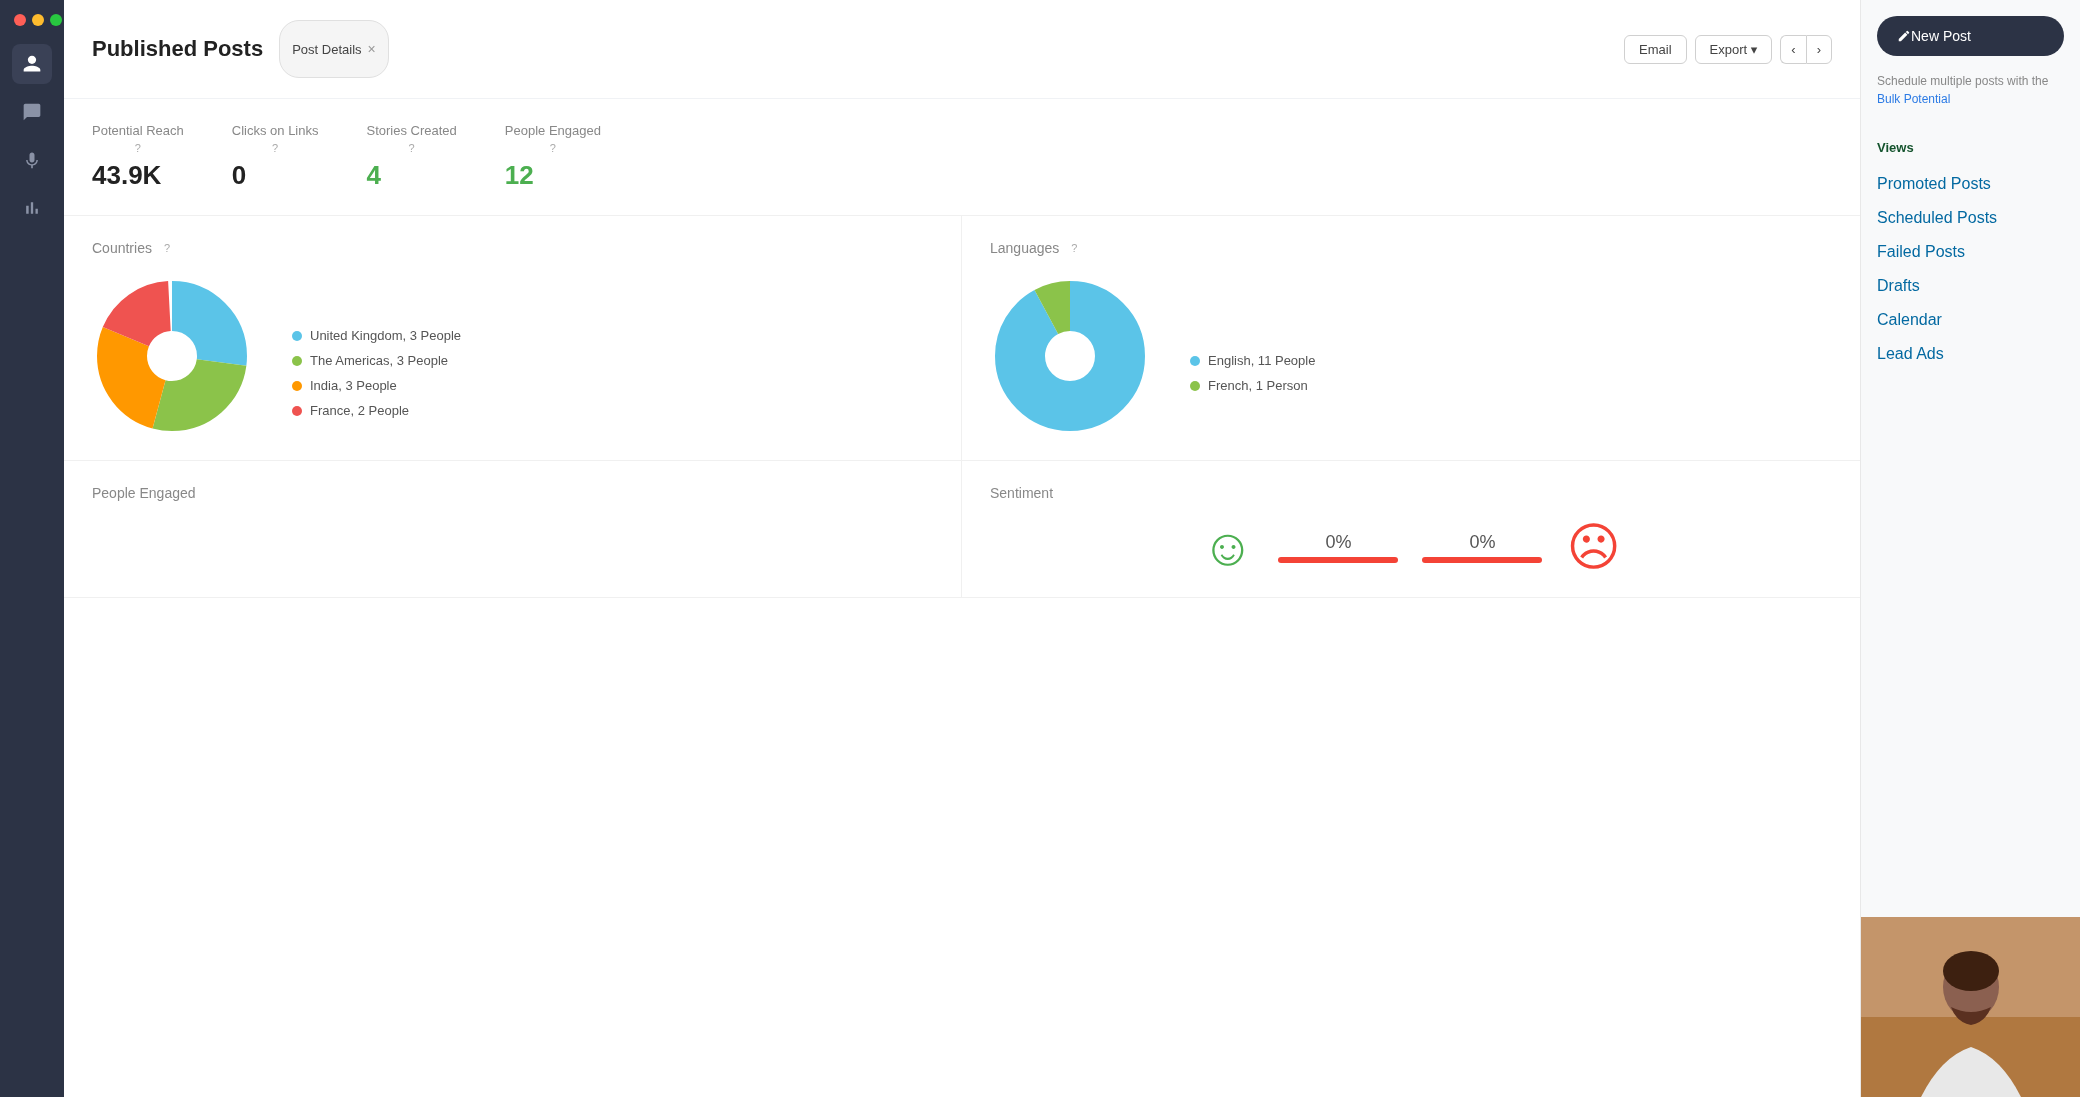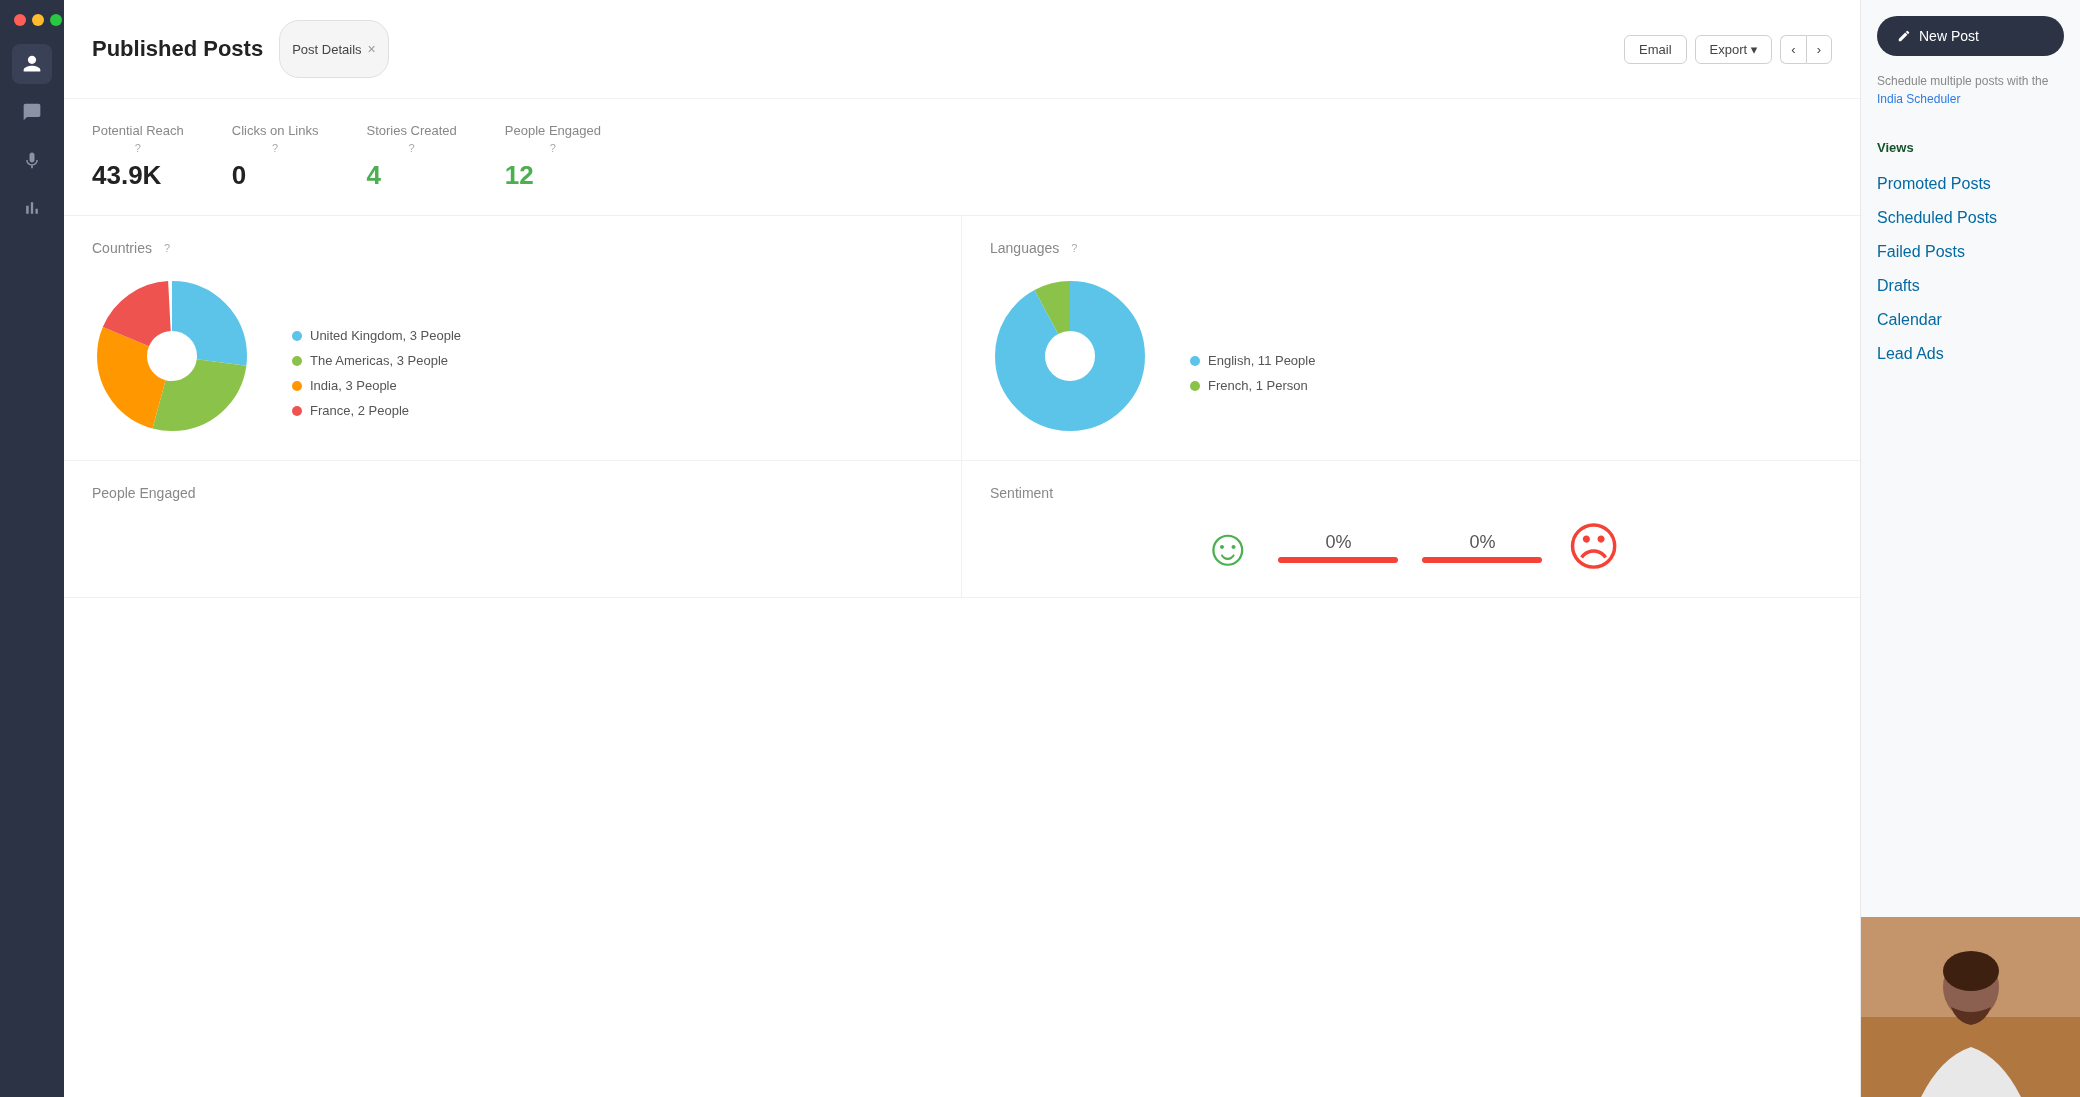--- a/index.html
+++ b/index.html
@@ -191,21 +191,20 @@
       background: #2c3345;
       color: #fff;
       border: none;
       border-radius: 24px;
       padding: 12px 20px;
       font-size: 14px;
       font-weight: 500;
       cursor: pointer;
       display: flex;
       align-items: center;
-      gap: 8px;
     }
     .bulk-text {
       font-size: 12px;
       color: #888;
       padding: 0 16px 16px;
       line-height: 1.5;
     }
     .bulk-link { color: #2c7be5; cursor: pointer; }
     .views-section { padding: 16px; }
     .views-title { font-size: 13px; font-weight: 600; color: #14532d; margin-bottom: 12px; }
@@ -404,21 +403,21 @@
   </div>
 
   <div class="right-sidebar">
     <button class="new-post-btn">
       <svg width="14" height="14" viewBox="0 0 24 24" fill="white">
           <path d="M3 17.25V21h3.75L17.81 9.94l-3.75-3.75L3 17.25zM20.71 7.04c.39-.39.39-1.02 0-1.41l-2.34-2.34a1 1 0 00-1.41 0l-1.83 1.83 3.75 3.75 1.83-1.83z"></path>
         </svg>
       <span>New Post</span>
     </button>
     <p class="bulk-text">
-      <span>Schedule multiple posts with the </span><span class="bulk-link">India Scheduler</span>
+      <span>Schedule multiple posts with the </span><span class="bulk-link">Bulk Potential</span>
     </p>
 
     <div class="views-section">
       <div class="views-title">Views</div>
       <span class="view-item">Promoted Posts</span>
       <span class="view-item">Scheduled Posts</span>
       <span class="view-item">Failed Posts</span>
       <span class="view-item">Drafts</span>
       <span class="view-item">Calendar</span>
       <span class="view-item">Lead Ads</span>

